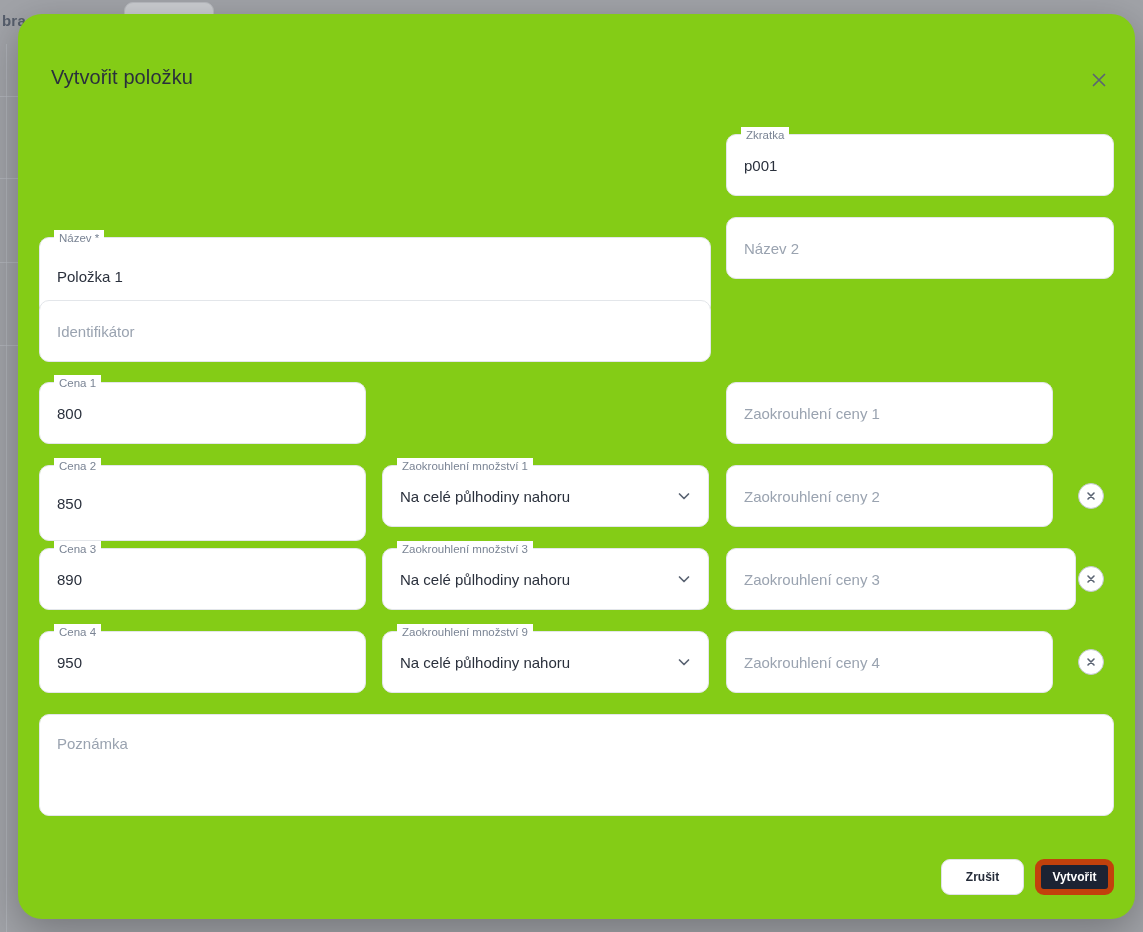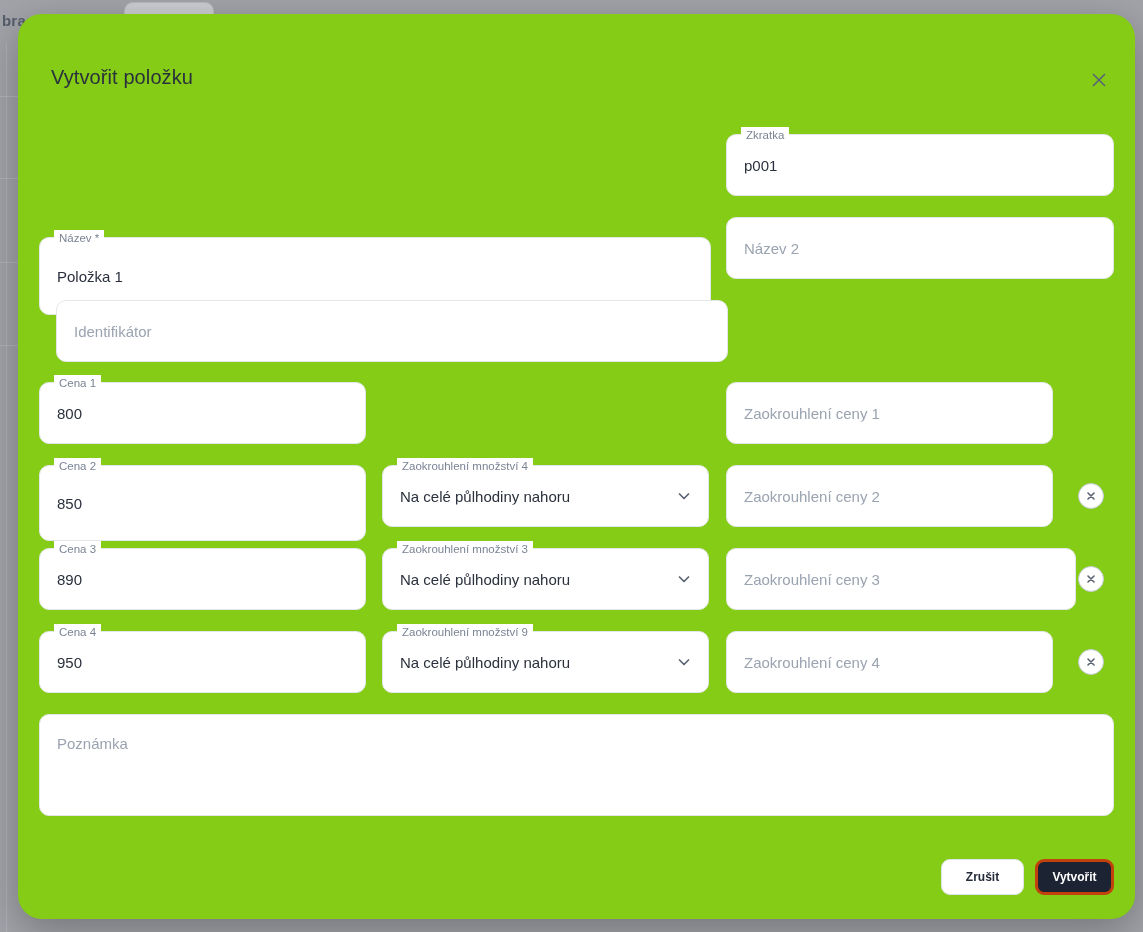--- a/index.html
+++ b/index.html
@@ -190,21 +190,21 @@
     display: flex;
     align-items: center;
     justify-content: center;
   }
   .btn-secondary {
     border: 1px solid #dfe2e7;
     background: #fff;
     color: #242b38;
   }
   .btn-primary {
-    border: 3px solid #c2410c;
+    border: 6px solid #c2410c;
     background: #1c2333;
     color: #ffffff;
   }
 </style>
 </head>
 <body>
 
 <div id="backdrop">
   <div class="bg-page"></div>
   <div class="bg-label">bra</div>
@@ -234,39 +234,39 @@
 
   <div class="field" style="left:21px; top:203px; width:672px; height:78px;margin-top:20px;">
     <span class="legend">Název *</span>
     <span class="val">Položka 1</span>
   </div>
 
   <div class="field" style="left:708px; top:203px; width:388px; height:62px;">
     <span class="val ph">Název 2</span>
   </div>
 
-  <div class="field" style="left:21px; top:286px; width:672px; height:62px;margin-left:17px;">
+  <div class="field" style="left:21px; top:286px; width:672px; height:62px;">
     <span class="val ph">Identifikátor</span>
   </div>
 
 
   <div id="price-rows">
       <div class="field" style="left:21px; top:368px; width:327px; height:62px;">
         <span class="legend">Cena 1</span>
         <span class="val num">800</span>
       </div>
       <div class="field" style="left:708px; top:368px; width:327px; height:62px;">
         <span class="val ph">Zaokrouhlení ceny 1</span>
       </div>
       <div class="field" style="left:21px; top:451px; width:327px; height:76px;">
         <span class="legend">Cena 2</span>
         <span class="val num">850</span>
       </div>
       <div class="field sel" style="left:364px; top:451px; width:327px; height:62px;">
-        <span class="legend">Zaokrouhlení množství 4</span>
+        <span class="legend">Zaokrouhlení množství 1</span>
         <span class="val sel-txt">Na celé půlhodiny nahoru</span>
         <span class="chev"><svg width="16" height="16" viewBox="0 0 16 16" fill="none" aria-hidden="true">
             <path d="M3.5 6 L8 10.5 L12.5 6" stroke="currentColor" stroke-width="1.7" stroke-linecap="round" stroke-linejoin="round"></path>
           </svg></span>
       </div>
       <div class="field" style="left:708px; top:451px; width:327px; height:62px;">
         <span class="val ph">Zaokrouhlení ceny 2</span>
       </div>
       <button class="clear-btn" style="left:1060px; top:469px;">
         <svg width="10" height="10" viewBox="0 0 10 10" fill="none" aria-hidden="true">

